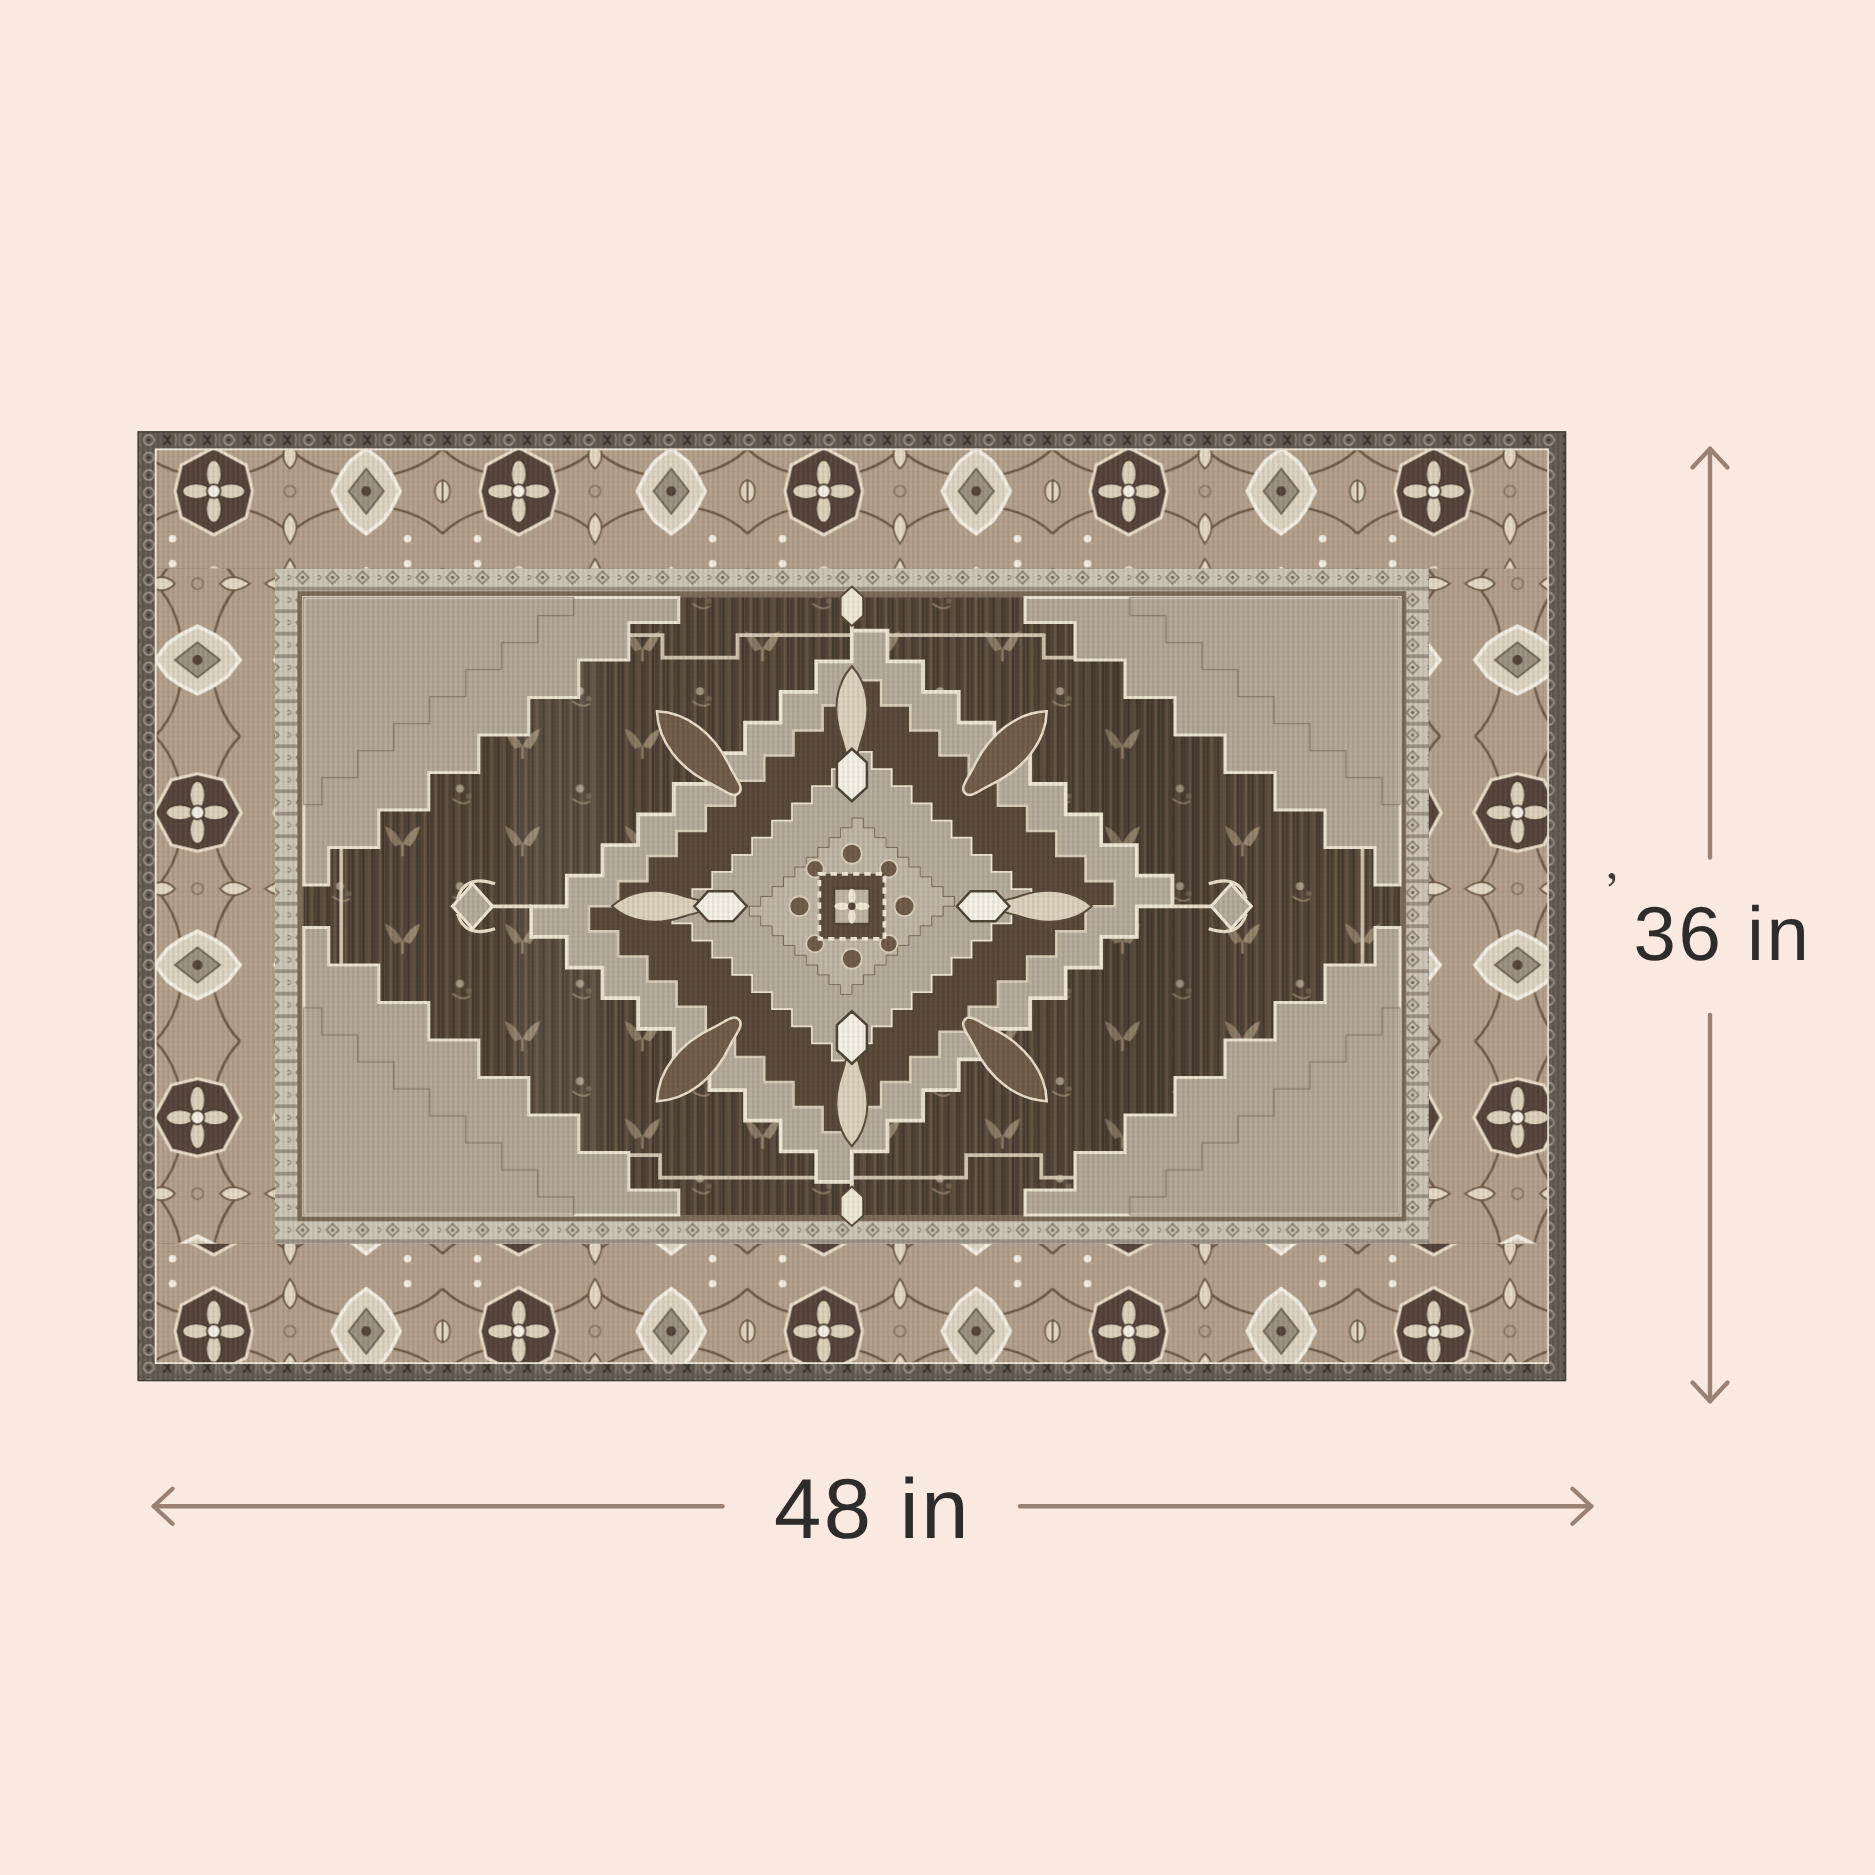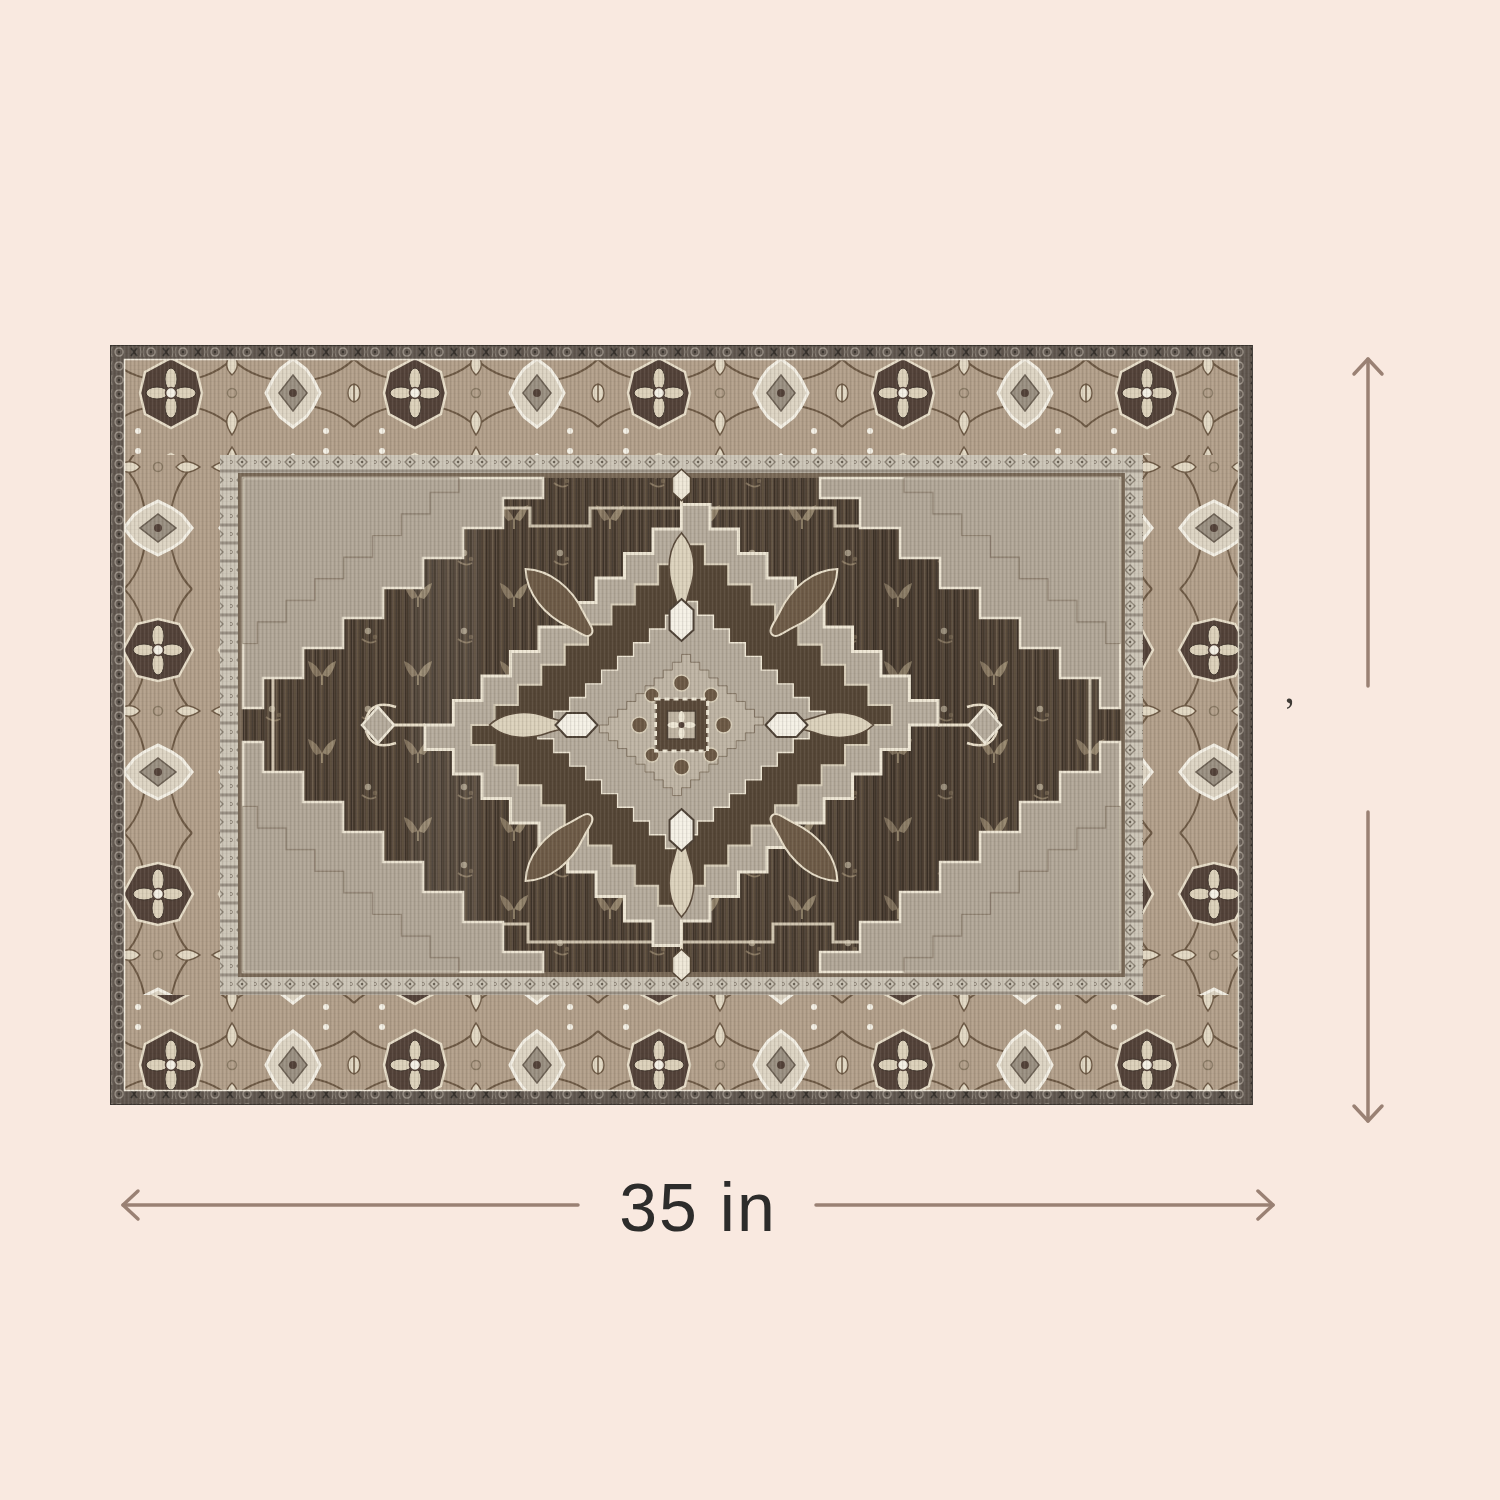--- a/index.html
+++ b/index.html
@@ -265,15 +265,16 @@
 
       <g>
         <path d="M123,1205 L578,1205"></path>
         <path d="M138,1191 L123,1205 L138,1219"></path>
         <path d="M816,1205 L1273,1205"></path>
         <path d="M1258,1191 L1273,1205 L1258,1219"></path>
       </g>
     </g>
   </svg>
 
-  <div class="dim-label h">35 in</div>
+  <div class="dim-label v">36 in</div>
+  <div class="dim-label h">48 in</div>
   <div class="stray-mark">’</div>
 </div>
 
 </body></html>

